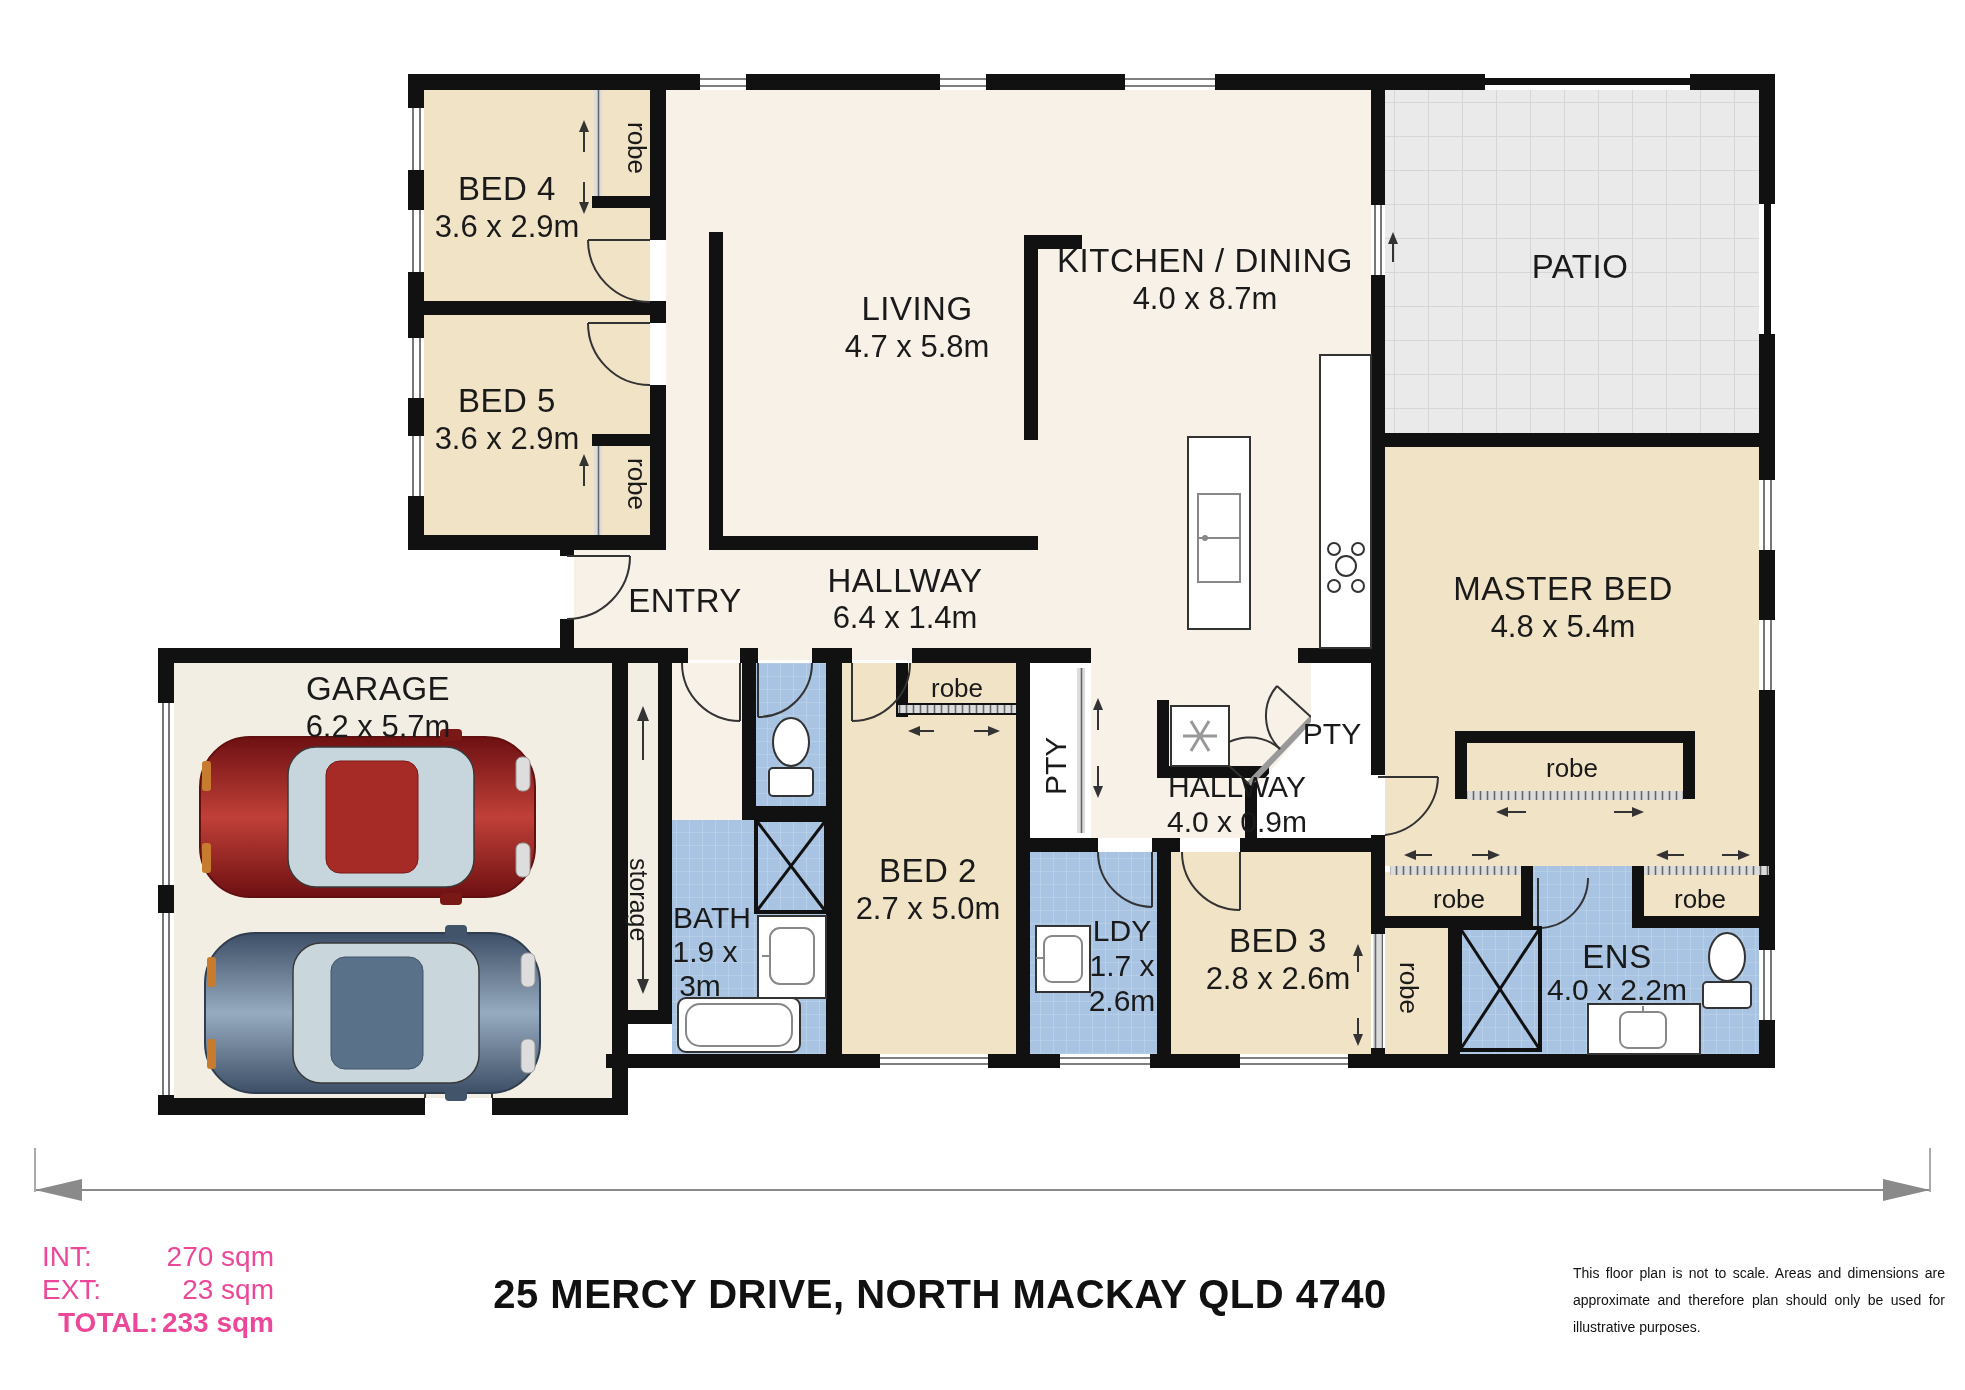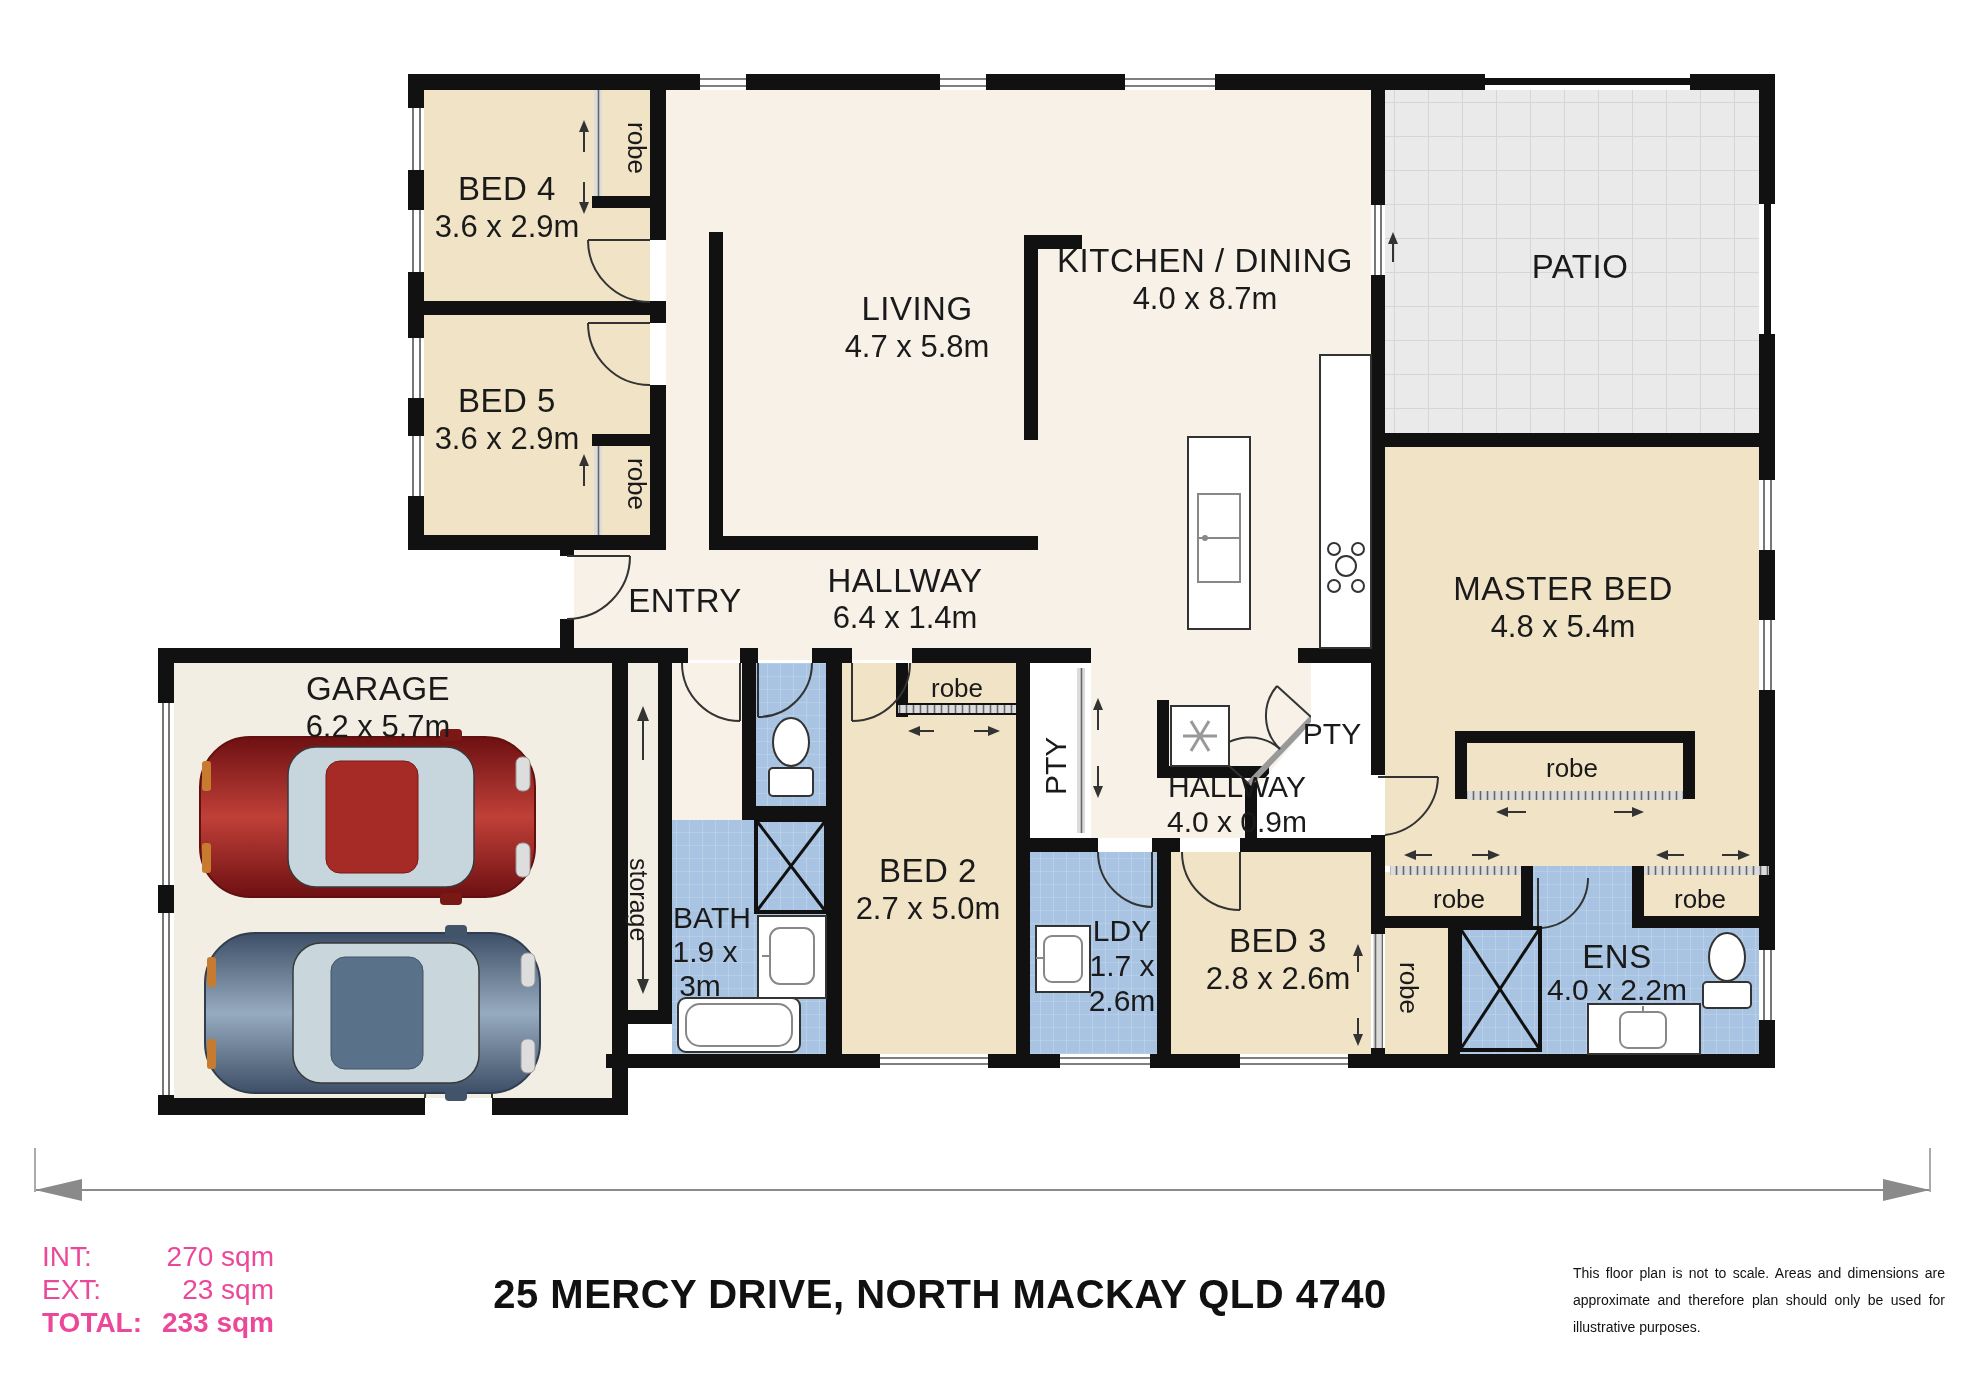--- a/index.html
+++ b/index.html
@@ -15,21 +15,21 @@
   .mid {text-anchor:middle;}
   .walls rect{fill:#111111;}
   .door{stroke:#333;stroke-width:2;fill:none;}
   .fix {fill:#ffffff;stroke:#333;stroke-width:2;}
   .fixl{fill:none;stroke:#888;stroke-width:2;}
   .winline{stroke:#555;stroke-width:1.6;}
   .arrow{stroke:#333;stroke-width:2;}
   .arrowhead{fill:#333;stroke:none;}
   .stats{position:absolute;left:42px;top:1240px;width:232px;font-size:28px;color:#ec4899;}
   .stats .row{display:flex;justify-content:space-between;line-height:33px;}
-  .stats .total{font-weight:bold;}
+  .stats .total{font-weight:bold;margin-left:16px;}
   .address{position:absolute;left:340px;top:1272px;width:1200px;text-align:center;
            font-size:40px;font-weight:bold;color:#111;letter-spacing:.5px;}
   .disclaimer{position:absolute;left:1573px;top:1260px;width:372px;font-size:14px;
               line-height:27px;color:#111;text-align:justify;}
 </style>
 </head>
 <body>
 
 <div class="canvas">
 <svg width="1965" height="1390" viewBox="0 0 1965 1390">

